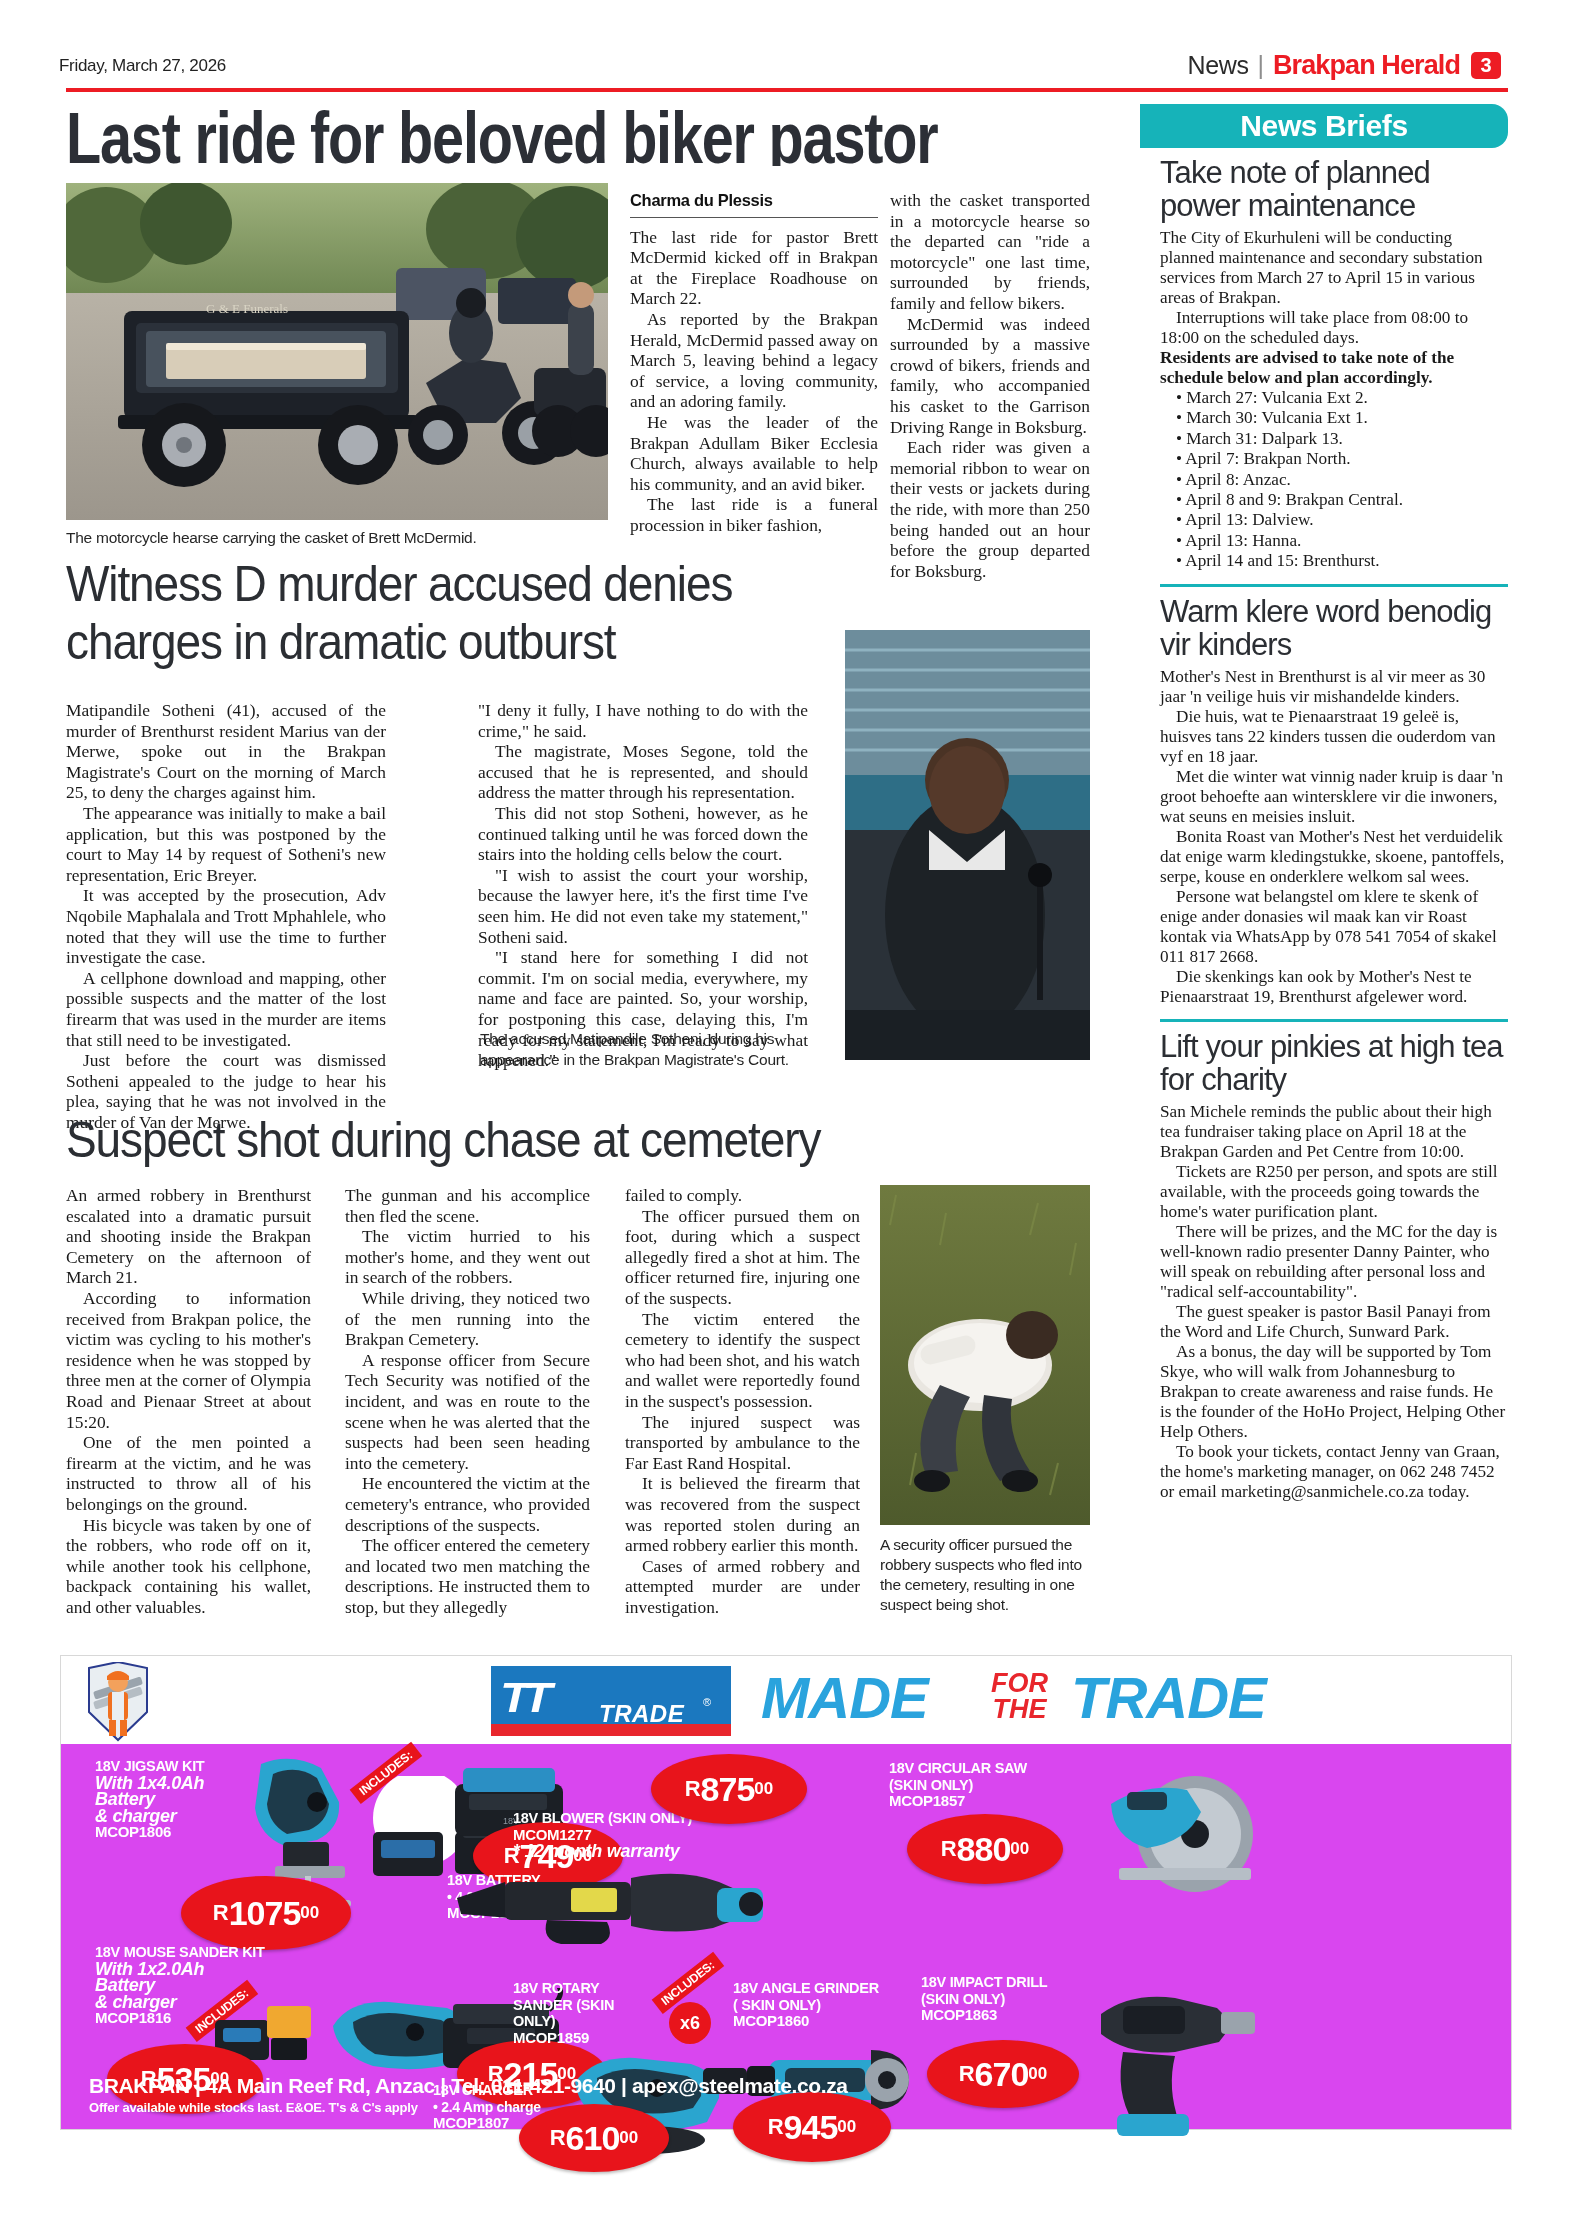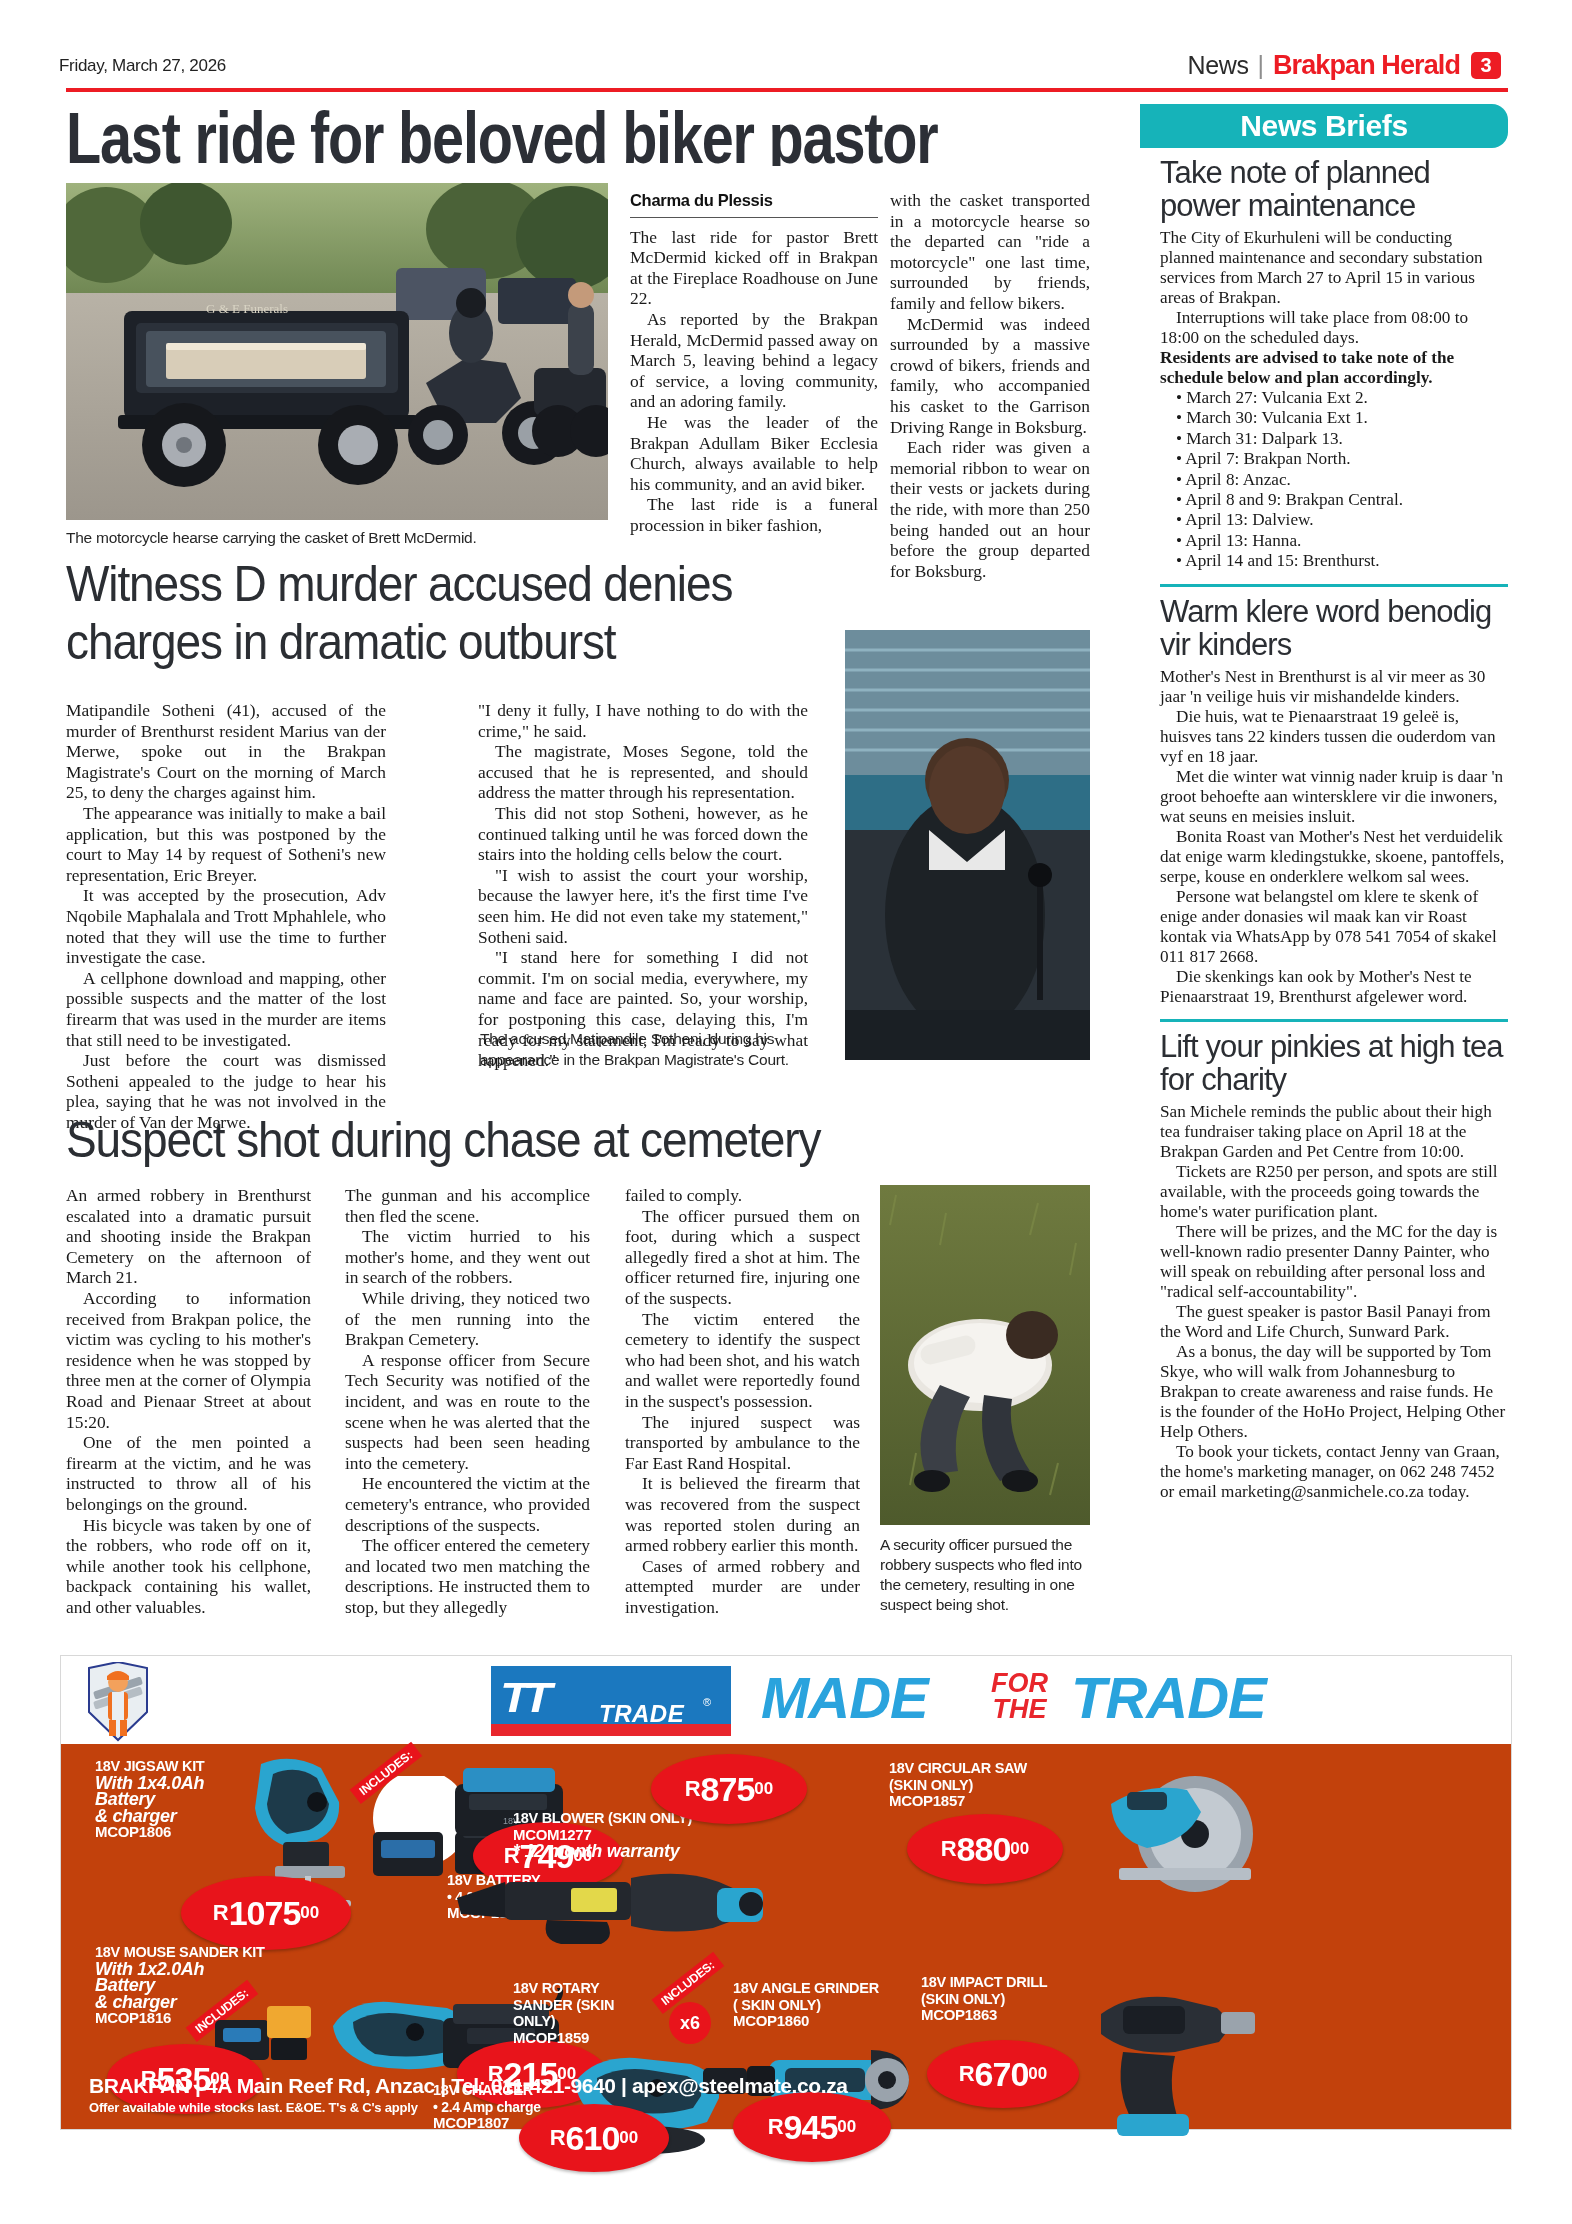--- a/index.html
+++ b/index.html
@@ -101,21 +101,21 @@
   .bullets { list-style: none; margin-left: 16px; }
   .bullets li { font-size: 17.2px; line-height: 20.4px; }
   .brief-rule { height: 3px; background: #16b3b9; margin: 12px 0 6px 0; }
 
   
   .ad {
     position: absolute; left: 60px; top: 1655px; width: 1452px; height: 475px;
     background: #ffffff; border: 1px solid #d8d8d8;
   }
   .ad-head { height: 88px; background: #fff; position: relative; }
-  .ad-body { position: absolute; left: 0; top: 88px; right: 0; bottom: 0; background: #c2410c; }
+  .ad-body { position: absolute; left: 0; top: 88px; right: 0; bottom: 0; background: #d946ef; }
 
   .steelmate-word {
     font-family: "Liberation Serif", serif; font-weight: bold;
     font-size: 46px; color: #2a3b8f; letter-spacing: 2px;
     -webkit-text-stroke: 1.5px #f07020;
     position: absolute; left: 96px; top: 20px;
   }
   .sm-figure {
     position: absolute; left: 24px; top: 6px; width: 66px; height: 80px;
   }
@@ -256,21 +256,21 @@
       <circle cx="530" cy="248" r="26" fill="#17191e"></circle>
 
       <rect x="502" y="120" width="26" height="72" rx="10" fill="#3c424b"></rect>
       <circle cx="515" cy="112" r="13" fill="#c49a7a"></circle>
     </svg>
   </div>
   <div class="cap" style="position:absolute; left:66px; top:528px; width:560px;">The motorcycle hearse carrying the casket of Brett McDermid.</div>
 
   <div class="col" style="left:630px; top:190px; width:248px;">
     <div class="byline">Charma du Plessis</div>
-    <p class="noind">The last ride for pastor Brett McDermid kicked off in Brakpan at the Fireplace Roadhouse on June 22.</p>
+    <p class="noind">The last ride for pastor Brett McDermid kicked off in Brakpan at the Fireplace Roadhouse on March 22.</p>
     <p>As reported by the Brakpan Herald, McDermid passed away on March 5, leaving behind a legacy of service, a loving community, and an adoring family.</p>
     <p>He was the leader of the Brakpan Adullam Biker Ecclesia Church, always available to help his community, and an avid biker.</p>
     <p>The last ride is a funeral procession in biker fashion,</p>
   </div>
   <div class="col" style="left:890px; top:190px; width:200px;">
     <p class="noind">with the casket transported in a motorcycle hearse so the departed can "ride a motorcycle" one last time, surrounded by friends, family and fellow bikers.</p>
     <p>McDermid was indeed surrounded by a massive crowd of bikers, friends and family, who accompanied his casket to the Garrison Driving Range in Boksburg.</p>
     <p>Each rider was given a memorial ribbon to wear on their vests or jackets during the ride, with more than 250 being handed out an hour before the group departed for Boksburg.</p>
   </div>
 

